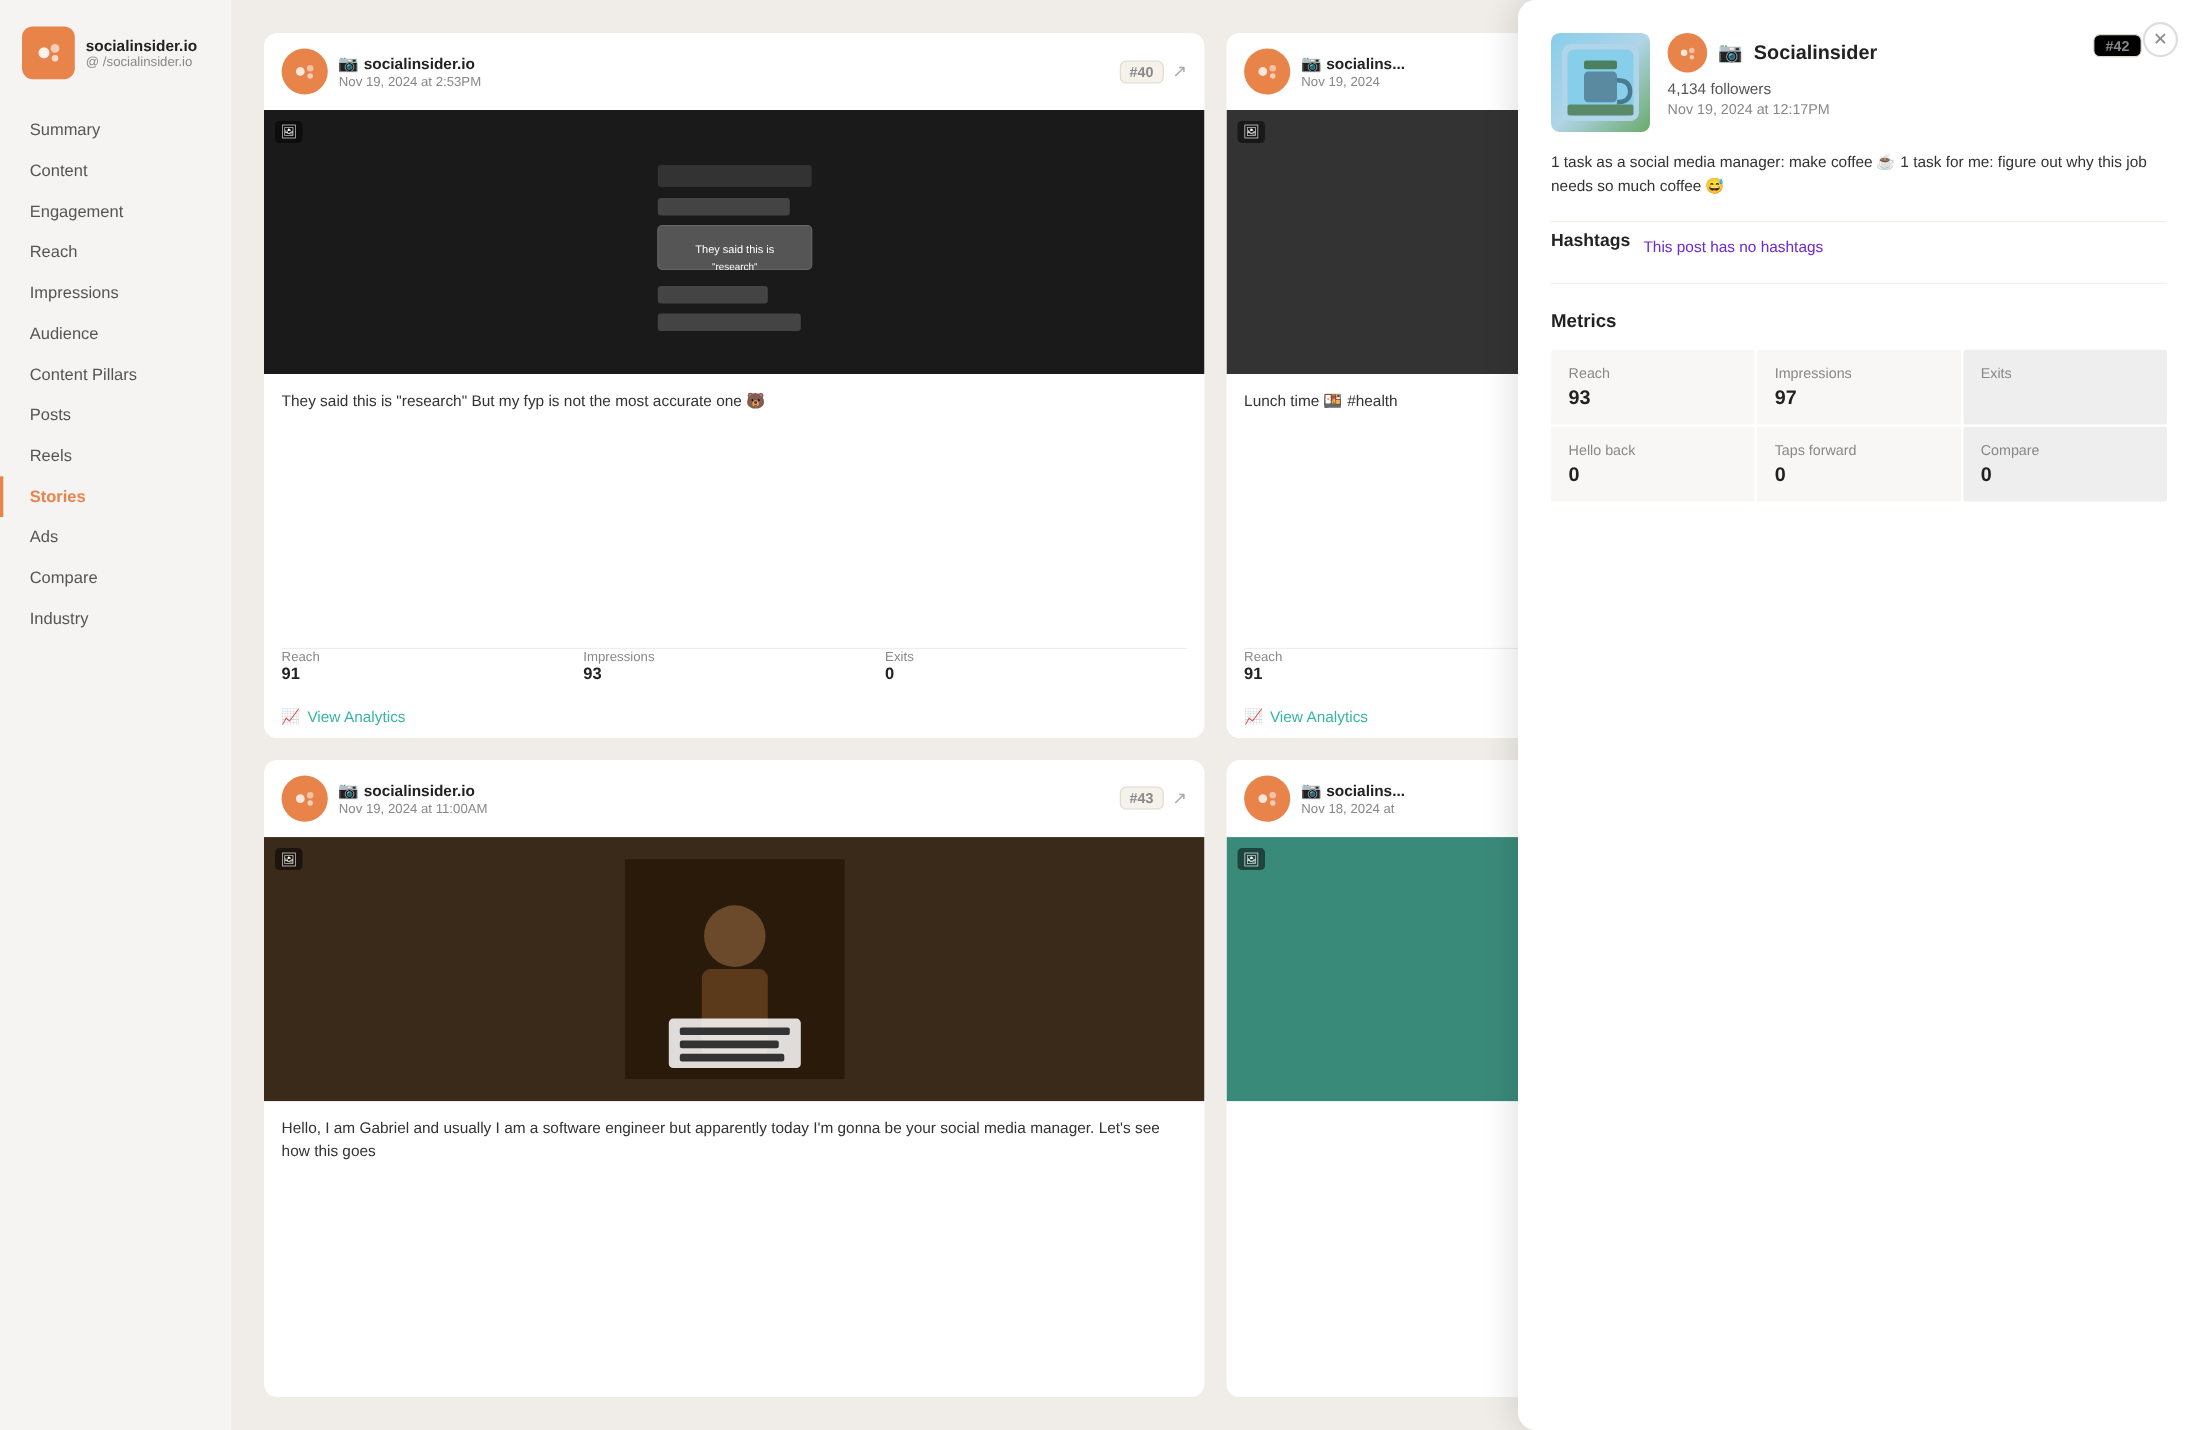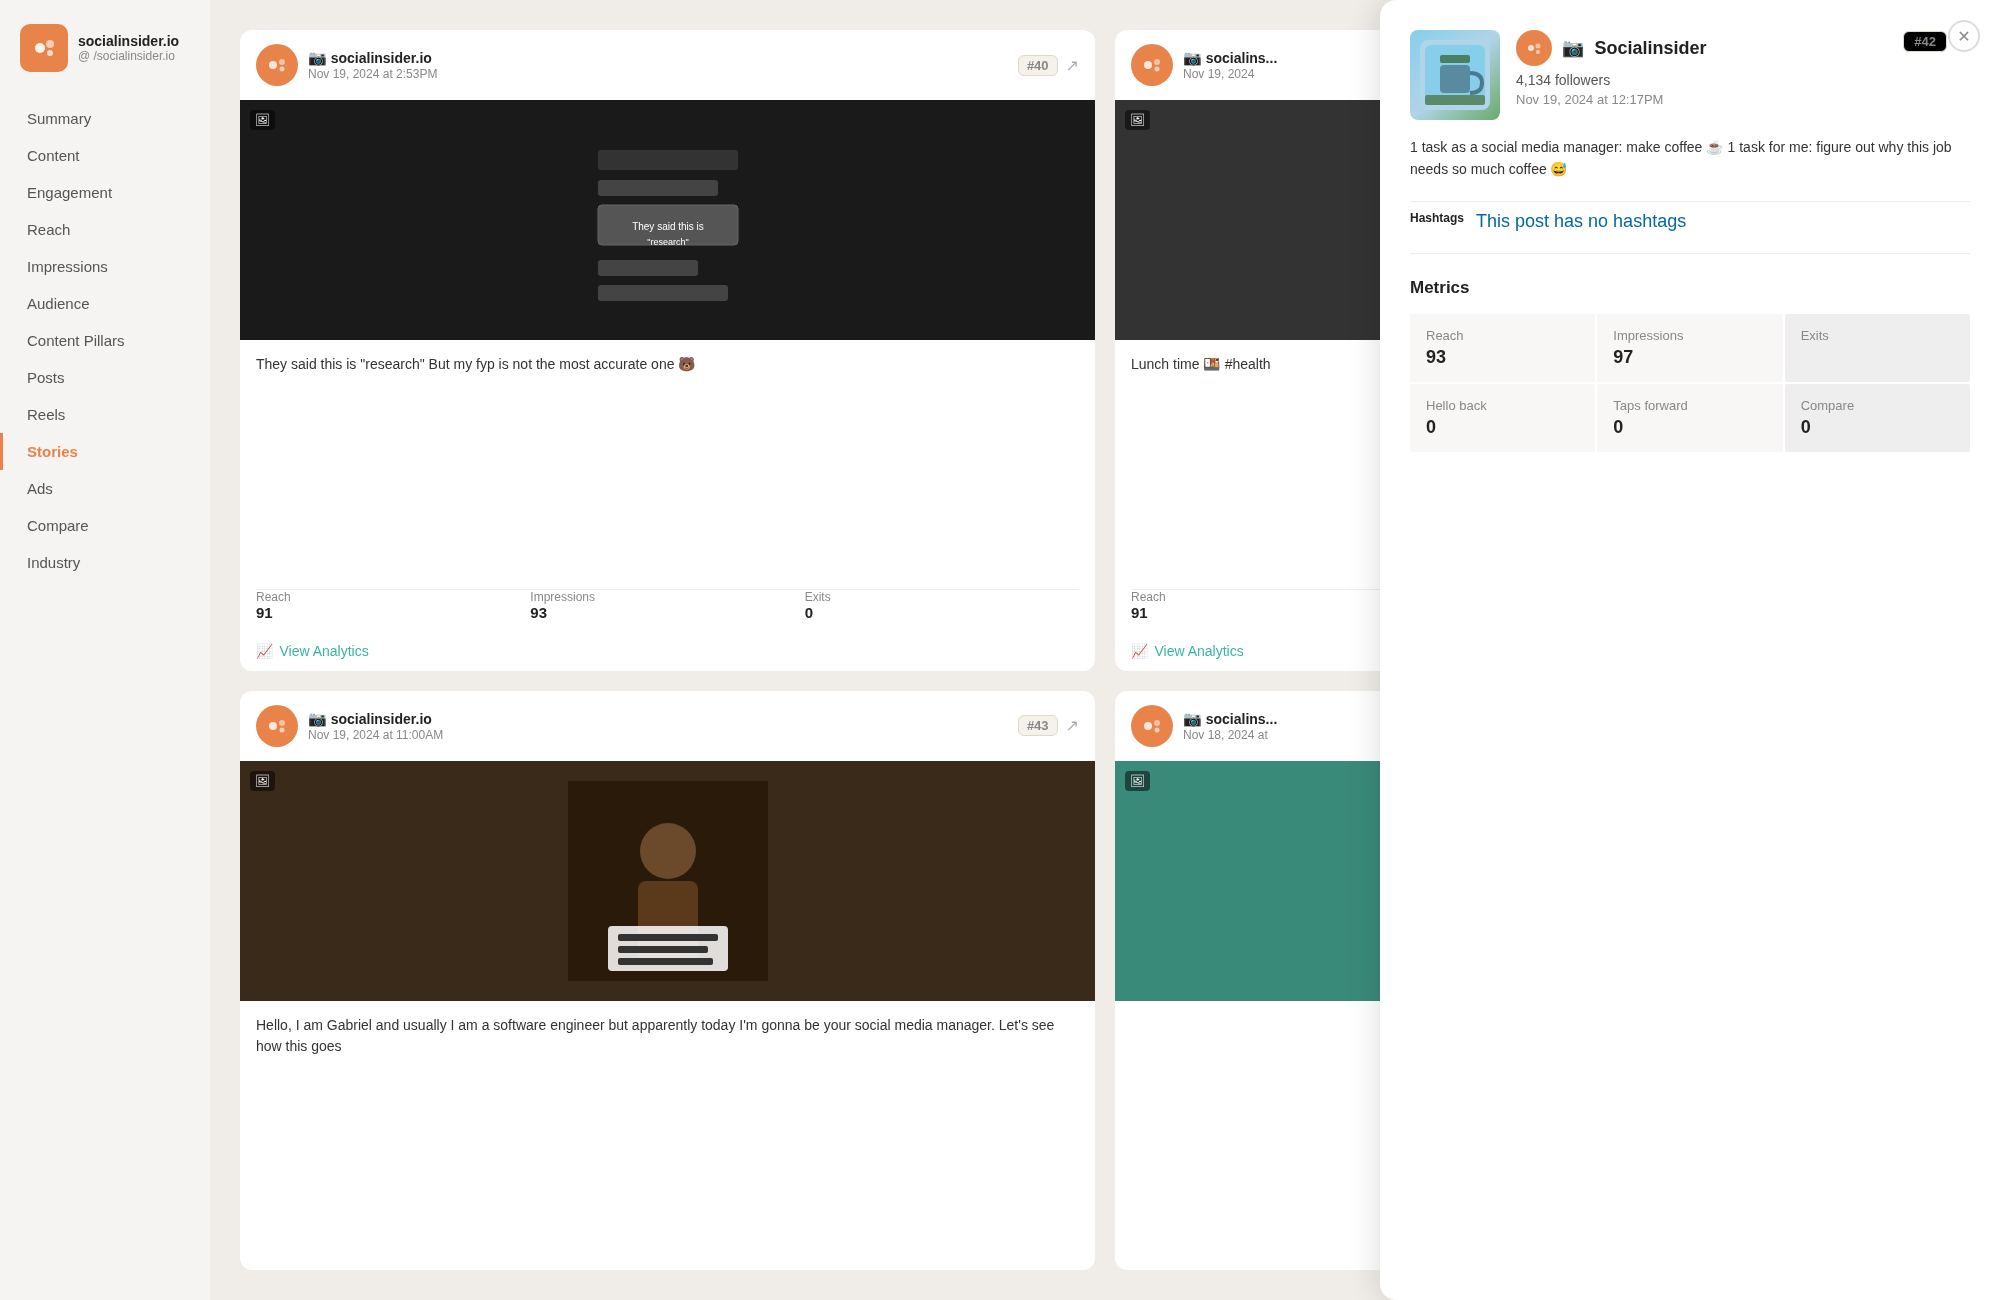--- a/index.html
+++ b/index.html
@@ -301,37 +301,37 @@
     .detail-description {
       font-size: 14px;
       color: #333;
       line-height: 1.6;
       margin-bottom: 9px;
       padding-bottom: 20px;
       border-bottom: 1px solid #f0ede8;
     }
 
     .detail-section-title {
-      font-size: 12px;
+      font-size: 16px;
       font-weight: 700;
       color: #222;
       margin-bottom: 8px;
     }
 
     .hashtags-row {
       display: flex;
       align-items: center;
       gap: 12px;
       margin-bottom: 24px;
       padding-bottom: 20px;
       border-bottom: 1px solid #f0ede8;
     }
     .hashtags-empty {
-      font-size: 18px;
-      color: #0369a1;
+      font-size: 14px;
+      color: #6d28d9;
     }
 
     .metrics-title {
       font-size: 17px;
       font-weight: 700;
       color: #222;
       margin-bottom: 16px;
     }
 
     .metrics-grid {

